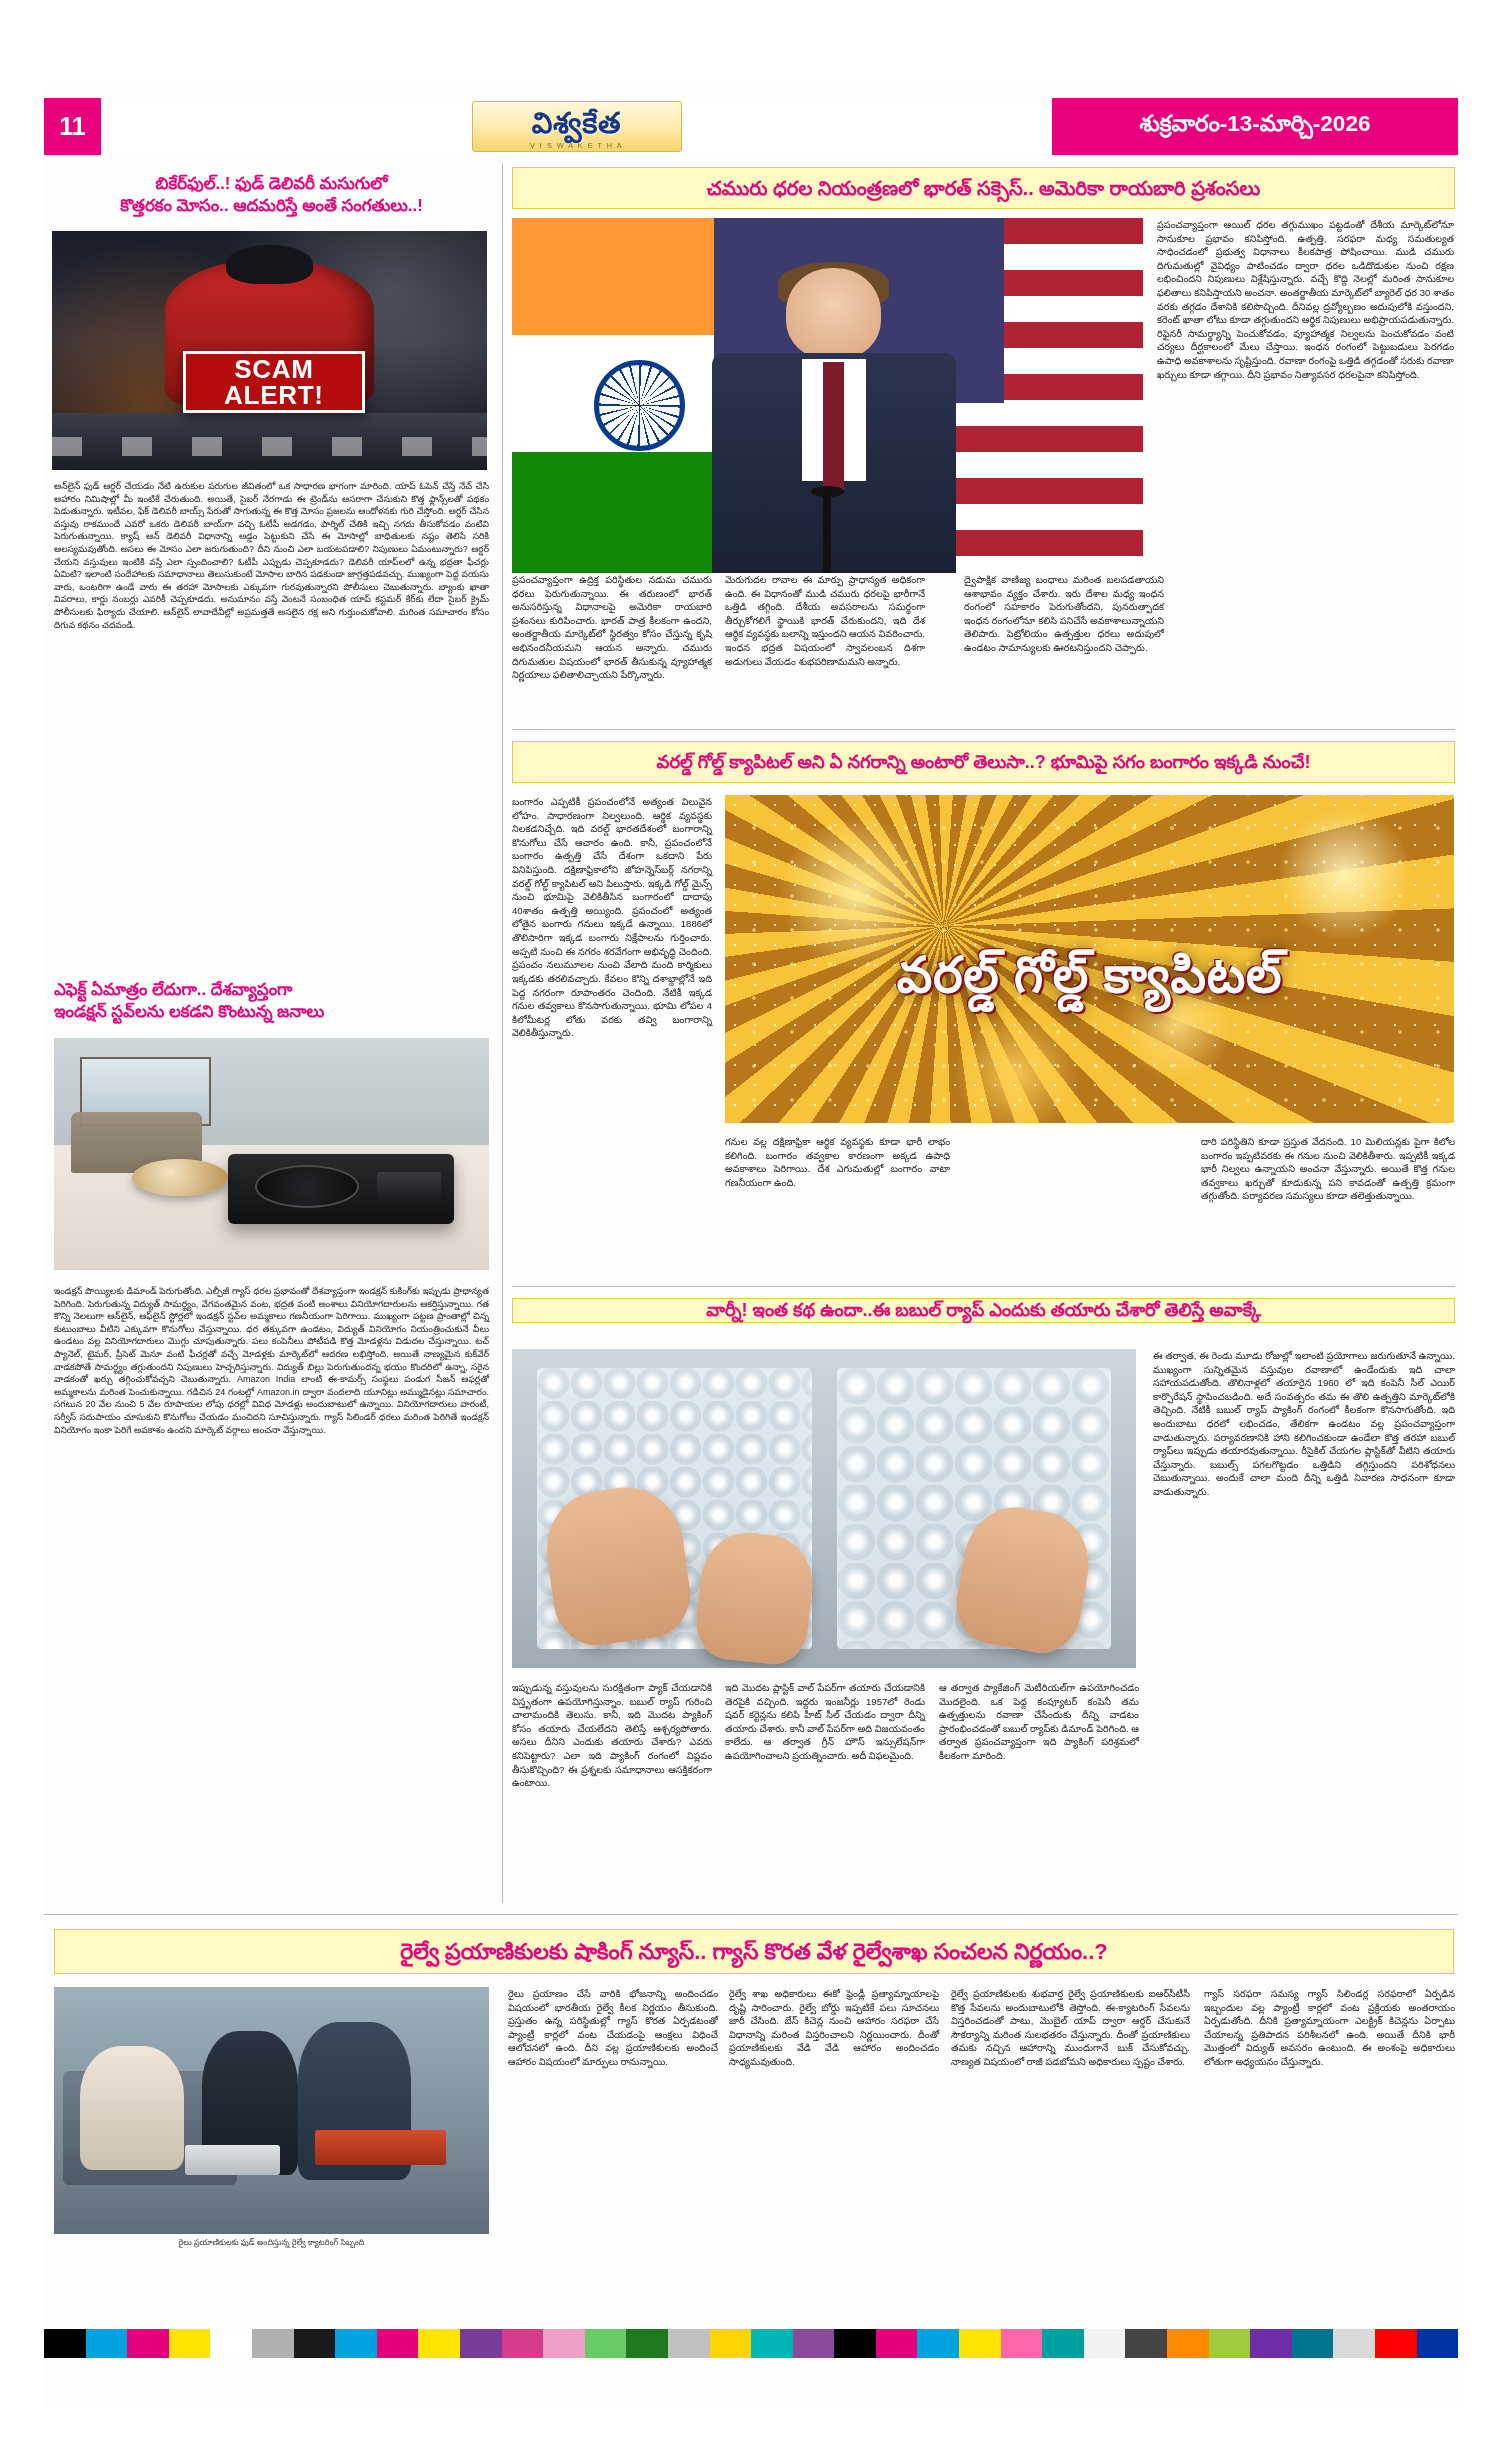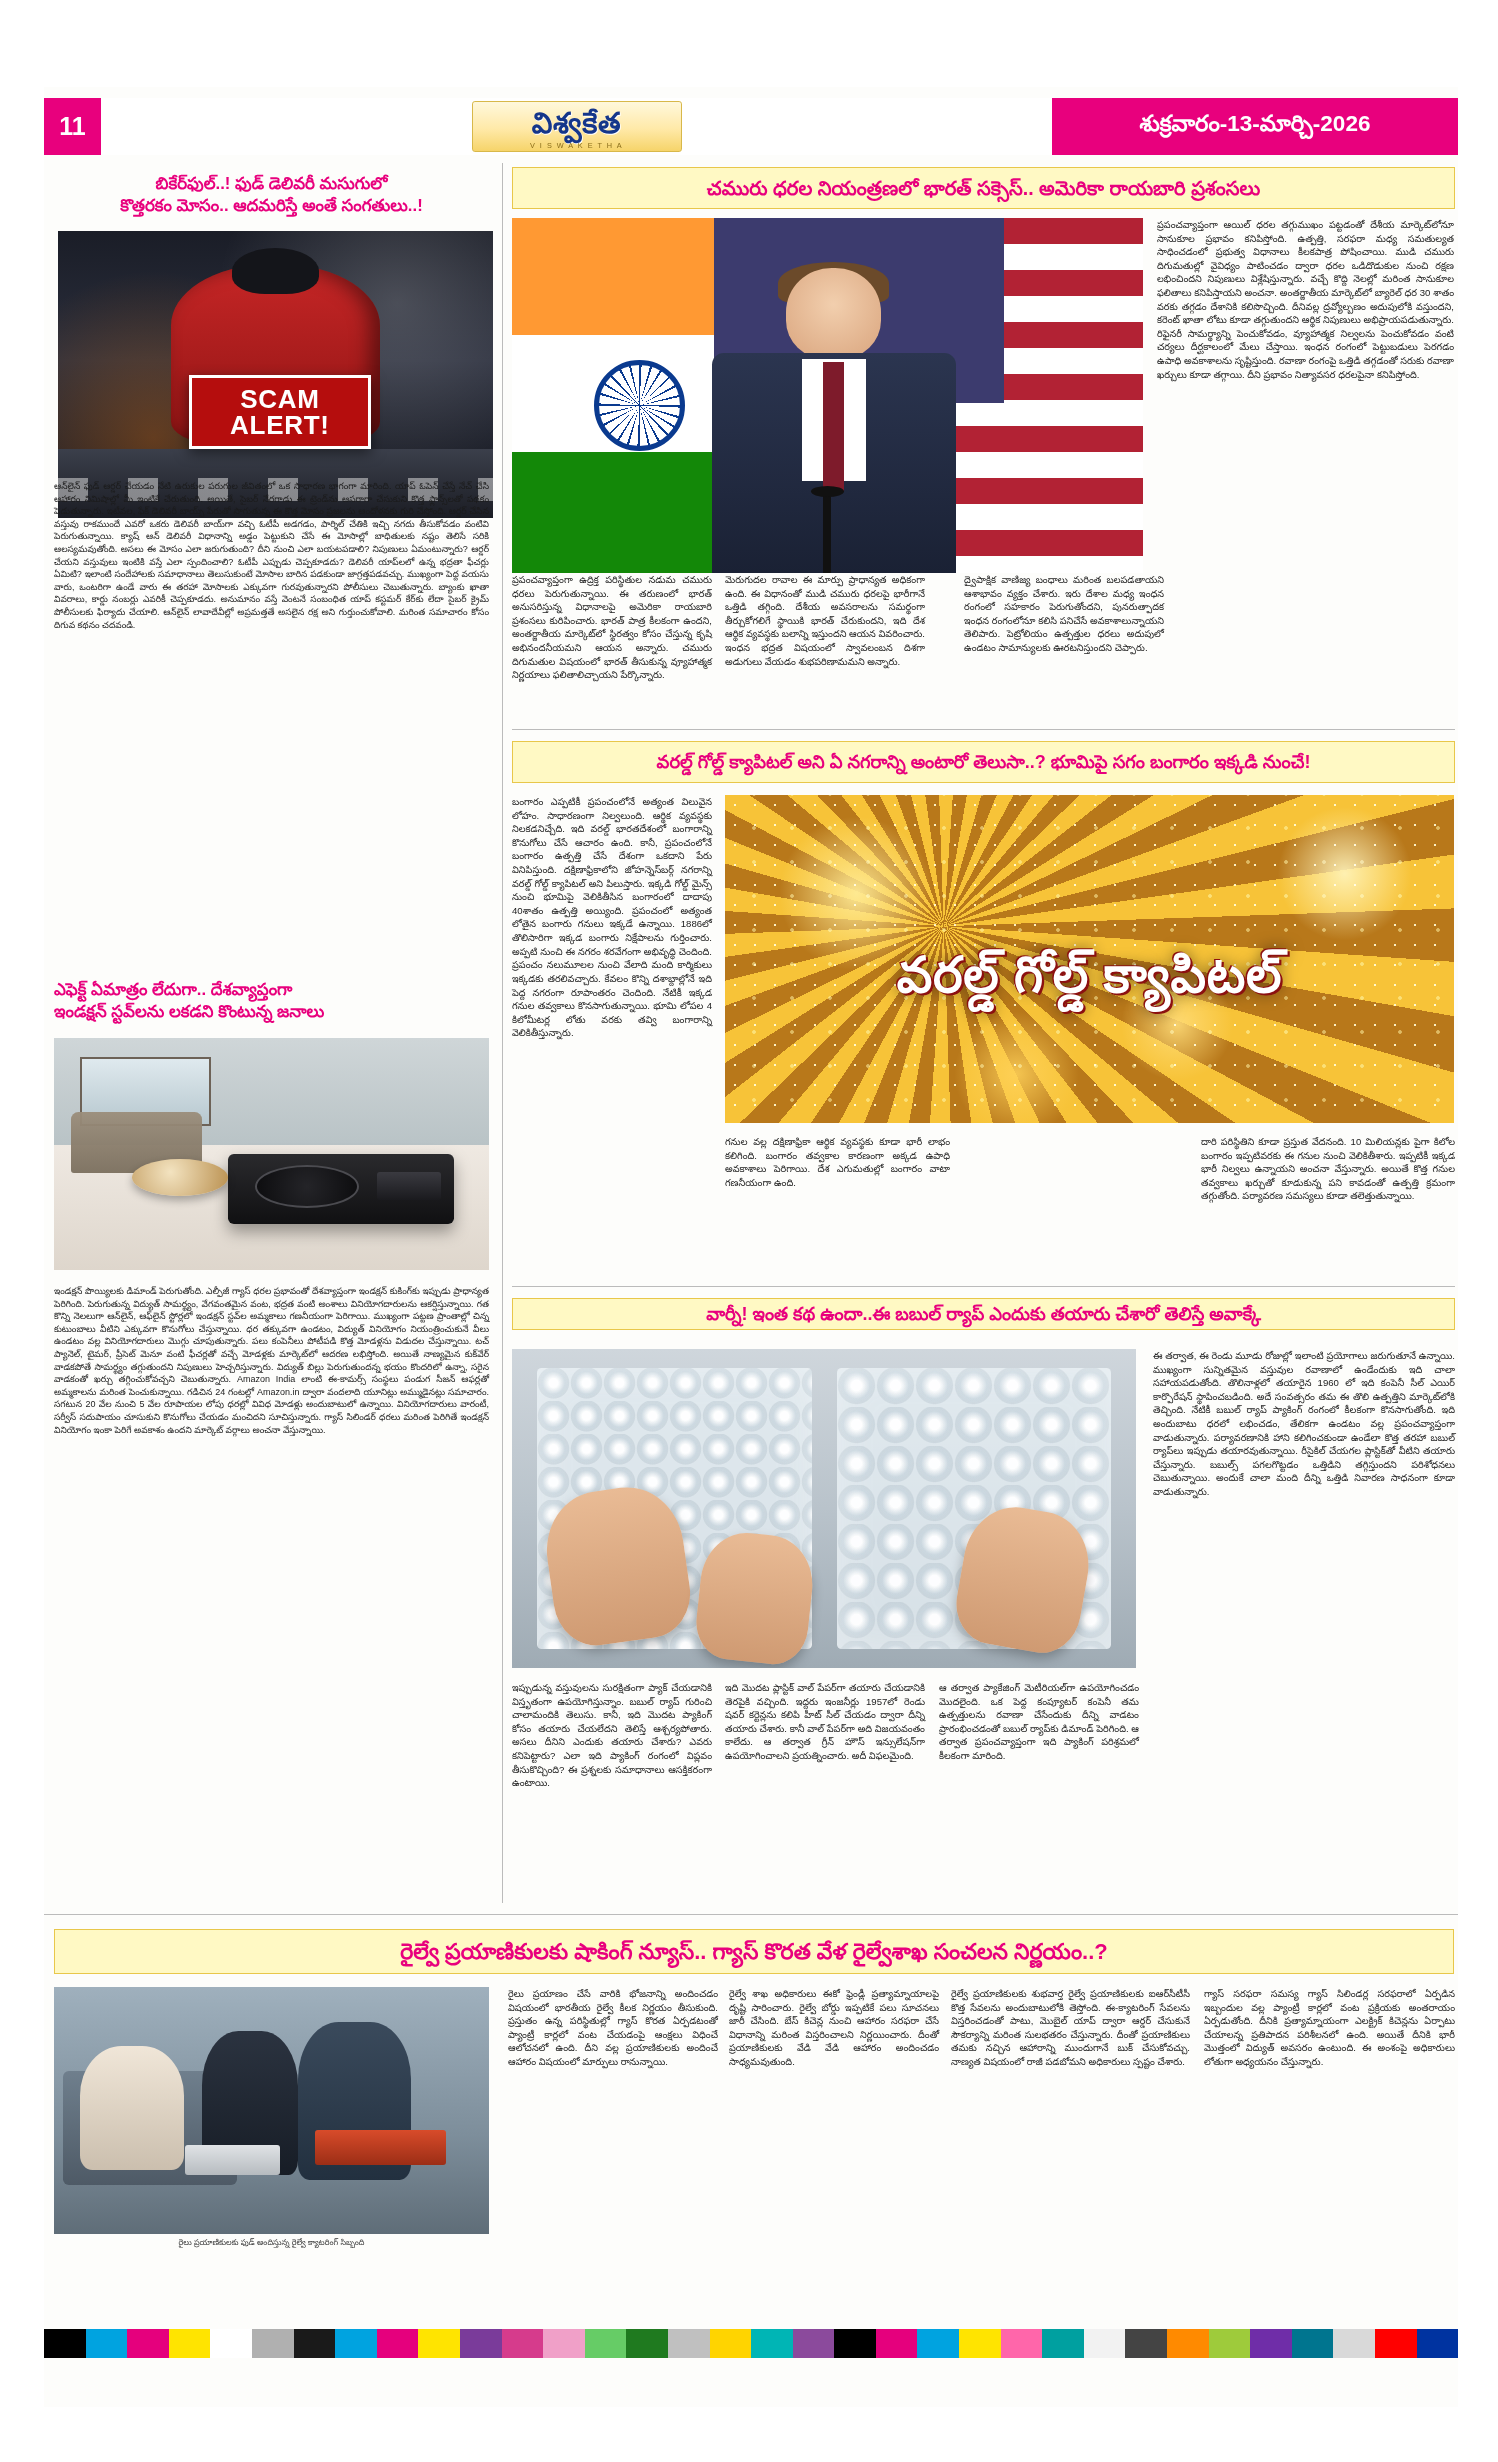--- a/index.html
+++ b/index.html
@@ -124,21 +124,21 @@
     color: #333;
     line-height: 1.3;
     text-align: center;
   }
 
   
   #left-head1 {
     position:absolute; left:54px; top:173px; width:435px;
     font-size: 16.7px; line-height:1.3; text-align:center;
   }
-  #photo-scam { left:58px; top:231px; width:435px; height:287px;padding-left:13px; }
+  #photo-scam { left:52px; top:231px; width:435px; height:239px;padding-left:13px; }
   #left-body1 { position:absolute; left:54px; top:480px; width:435px; height:486px; }
   #left-head2 { position:absolute; left:54px; top:979px; width:435px; font-size:16.7px; line-height:1.32; text-align:left; }
   #photo-induction { left:54px; top:1038px; width:435px; height:232px; }
   #left-body2 { position:absolute; left:54px; top:1285px; width:435px; height:631px; }
 
   
   #banner-oil { position:absolute; left:512px; top:167px; width:943px; height:42px; font-size:19.6px; }
   #photo-diplomat { left:512px; top:218px; width:631px; height:355px; }
   #oil-col1 { position:absolute; left:512px; top:573px; width:200px; height:152px; }
   #oil-col2 { position:absolute; left:725px; top:573px; width:200px; height:152px; }
@@ -147,21 +147,21 @@
 
   
   #banner-gold { position:absolute; left:512px; top:741px; width:943px; height:42px; font-size:18px; }
   #gold-col1 { position:absolute; left:512px; top:795px; width:200px; height:479px; }
   #photo-gold { left:725px; top:795px; width:729px; height:328px; }
   #gold-col2 { position:absolute; left:725px; top:1135px; width:225px; height:138px; }
   #gold-col3 { position:absolute; left:963px; top:1135px; width:225px; height:138px; }
   #gold-col4 { position:absolute; left:1201px; top:1135px; width:254px; height:138px; }
 
   
-  #banner-bubble { position:absolute; left:512px; top:1298px; width:943px; height:32px; font-size:18px; }
+  #banner-bubble { position:absolute; left:512px; top:1298px; width:943px; height:25px; font-size:18px; }
   #photo-bubble { left:512px; top:1349px; width:624px; height:319px; }
   #bub-col1 { position:absolute; left:512px; top:1681px; width:200px; height:218px; }
   #bub-col2 { position:absolute; left:725px; top:1681px; width:200px; height:218px; }
   #bub-col3 { position:absolute; left:939px; top:1681px; width:200px; height:218px; }
   #bub-col4 { position:absolute; left:1153px; top:1349px; width:302px; height:550px; }
 
   
   #banner-rail { position:absolute; left:54px; top:1929px; width:1400px; height:45px; font-size:22px; }
   #photo-rail { left:54px; top:1987px; width:435px; height:247px; }
   #rail-cap { position:absolute; left:54px; top:2238px; width:435px; }

